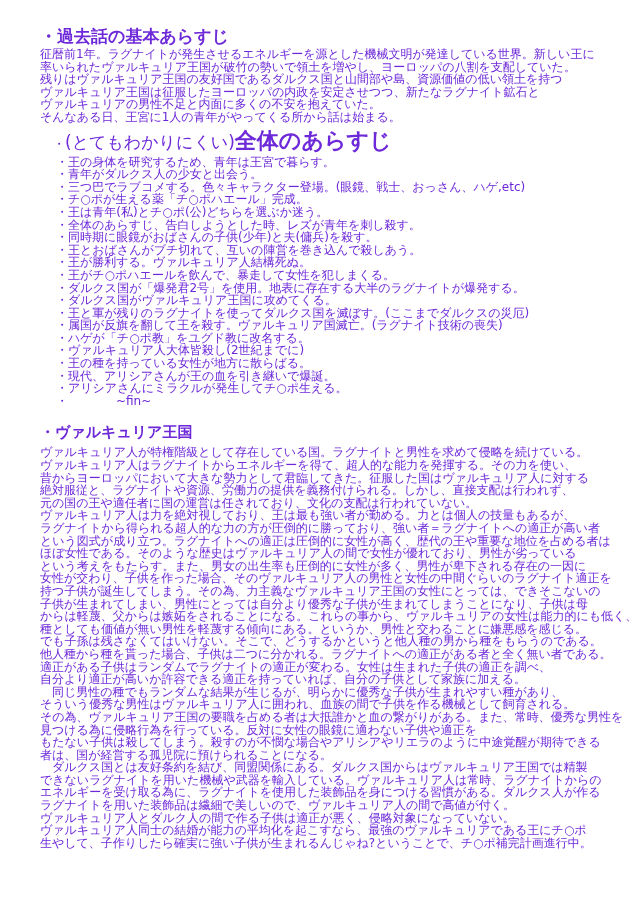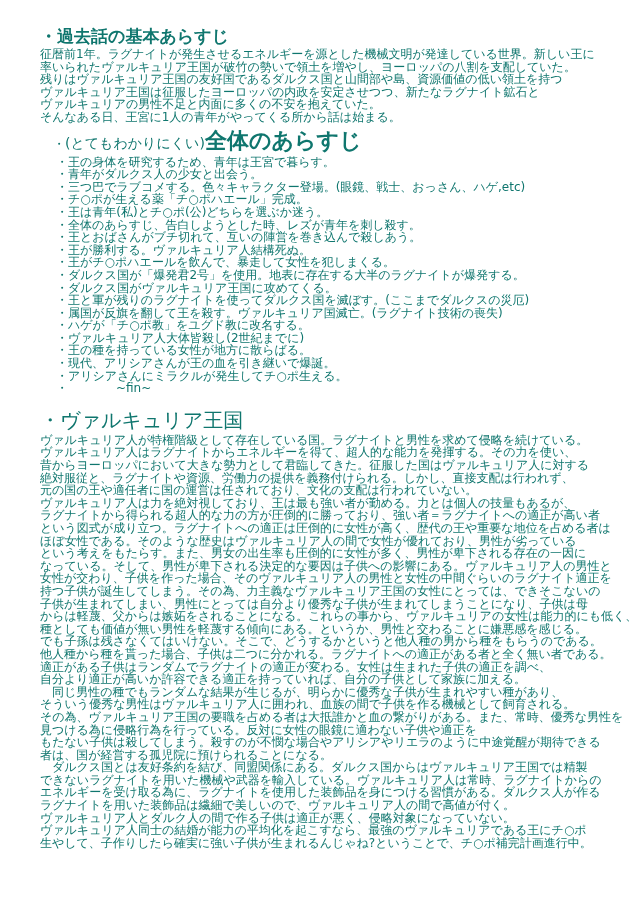--- a/index.html
+++ b/index.html
@@ -2,47 +2,47 @@
 <html><head>
 <meta charset="utf-8">
 <style>
   html, body { margin: 0; padding: 0; background: #ffffff; }
   .page {
     position: relative;
     width: 635px;
     height: 898px;
     box-sizing: border-box;
     background: #ffffff;
-    color: #0f766e;
+    color: #6d28d9;
     font-family: "DejaVu Sans", sans-serif;
     padding: 27px 2px 0 40px;
     overflow: hidden;
   }
   section { margin: 0; padding: 0; }
   .h-large {
     font-size: 17px;
     font-weight: bold;
     margin: 0 0 2px 0;
     line-height: 19px;
     white-space: nowrap;
   }
   .h-xlarge {
-    font-size: 20px;
-    font-weight: normal;
+    font-size: 15px;
+    font-weight: bold;
     margin: 14px 0 3px 0;
     line-height: 22px;
     white-space: nowrap;
   }
   .h2-line {
     margin: 7px 0 2px 13px;
     line-height: 20px;
     white-space: nowrap;
   }
   .h2-bullet { font-size: 12px; font-weight: normal; }
-  .h2-prefix { font-size: 14px; font-weight: normal; }
+  .h2-prefix { font-size: 17px; font-weight: normal; }
   .h2-main   { font-size: 22px;  font-weight: bold; }
   .para div, .list div {
     font-size: 12px;
     line-height: 12.6px;
     white-space: nowrap;
     letter-spacing: 0;
   }
   .list { margin-left: 16px; }
 </style>
 </head>
@@ -66,20 +66,21 @@
     <div class="h2-line">
       <span class="h2-bullet">・</span><span class="h2-prefix">(とてもわかりにくい)</span><span class="h2-main">全体のあらすじ</span>
     </div>
     <div class="list">
         <div>・王の身体を研究するため、青年は王宮で暮らす。</div>
         <div>・青年がダルクス人の少女と出会う。</div>
         <div>・三つ巴でラブコメする。色々キャラクター登場。(眼鏡、戦士、おっさん、ハゲ,etc)</div>
         <div>・チ○ポが生える薬「チ○ポハエール」完成。</div>
         <div>・王は青年(私)とチ○ポ(公)どちらを選ぶか迷う。</div>
         <div>・全体のあらすじ、告白しようとした時、レズが青年を刺し殺す。</div>
+        <div>・同時期に眼鏡がおばさんの子供(少年)と夫(傭兵)を殺す。</div>
         <div>・王とおばさんがブチ切れて、互いの陣営を巻き込んで殺しあう。</div>
         <div>・王が勝利する。ヴァルキュリア人結構死ぬ。</div>
         <div>・王がチ○ポハエールを飲んで、暴走して女性を犯しまくる。</div>
         <div>・ダルクス国が「爆発君2号」を使用。地表に存在する大半のラグナイトが爆発する。</div>
         <div>・ダルクス国がヴァルキュリア王国に攻めてくる。</div>
         <div>・王と軍が残りのラグナイトを使ってダルクス国を滅ぼす。(ここまでダルクスの災厄)</div>
         <div>・属国が反旗を翻して王を殺す。ヴァルキュリア国滅亡。(ラグナイト技術の喪失)</div>
         <div>・ハゲが「チ○ポ教」をユグド教に改名する。</div>
         <div>・ヴァルキュリア人大体皆殺し(2世紀までに)</div>
         <div>・王の種を持っている女性が地方に散らばる。</div>
@@ -95,21 +96,20 @@
         <div>ヴァルキュリア人が特権階級として存在している国。ラグナイトと男性を求めて侵略を続けている。</div>
         <div>ヴァルキュリア人はラグナイトからエネルギーを得て、超人的な能力を発揮する。その力を使い、</div>
         <div>昔からヨーロッパにおいて大きな勢力として君臨してきた。征服した国はヴァルキュリア人に対する</div>
         <div>絶対服従と、ラグナイトや資源、労働力の提供を義務付けられる。しかし、直接支配は行われず、</div>
         <div>元の国の王や適任者に国の運営は任されており、文化の支配は行われていない。</div>
         <div>ヴァルキュリア人は力を絶対視しており、王は最も強い者が勤める。力とは個人の技量もあるが、</div>
         <div>ラグナイトから得られる超人的な力の方が圧倒的に勝っており、強い者＝ラグナイトへの適正が高い者</div>
         <div>という図式が成り立つ。ラグナイトへの適正は圧倒的に女性が高く、歴代の王や重要な地位を占める者は</div>
         <div>ほぼ女性である。そのような歴史はヴァルキュリア人の間で女性が優れており、男性が劣っている</div>
         <div>という考えをもたらす。また、男女の出生率も圧倒的に女性が多く、男性が卑下される存在の一因に</div>
-        <div>なっている。そして、男性が卑下される決定的な要因は子供への影響にある。ヴァルキュリア人の男性と</div>
         <div>女性が交わり、子供を作った場合、そのヴァルキュリア人の男性と女性の中間ぐらいのラグナイト適正を</div>
         <div>持つ子供が誕生してしまう。その為、力主義なヴァルキュリア王国の女性にとっては、できそこないの</div>
         <div>子供が生まれてしまい、男性にとっては自分より優秀な子供が生まれてしまうことになり、子供は母</div>
         <div>からは軽蔑、父からは嫉妬をされることになる。これらの事から、ヴァルキュリアの女性は能力的にも低く、</div>
         <div>種としても価値が無い男性を軽蔑する傾向にある。というか、男性と交わることに嫌悪感を感じる。</div>
         <div>でも子孫は残さなくてはいけない。そこで、どうするかというと他人種の男から種をもらうのである。</div>
         <div>他人種から種を貰った場合、子供は二つに分かれる。ラグナイトへの適正がある者と全く無い者である。</div>
         <div>適正がある子供はランダムでラグナイトの適正が変わる。女性は生まれた子供の適正を調べ、</div>
         <div>自分より適正が高いか許容できる適正を持っていれば、自分の子供として家族に加える。</div>
         <div>　同じ男性の種でもランダムな結果が生じるが、明らかに優秀な子供が生まれやすい種があり、</div>

